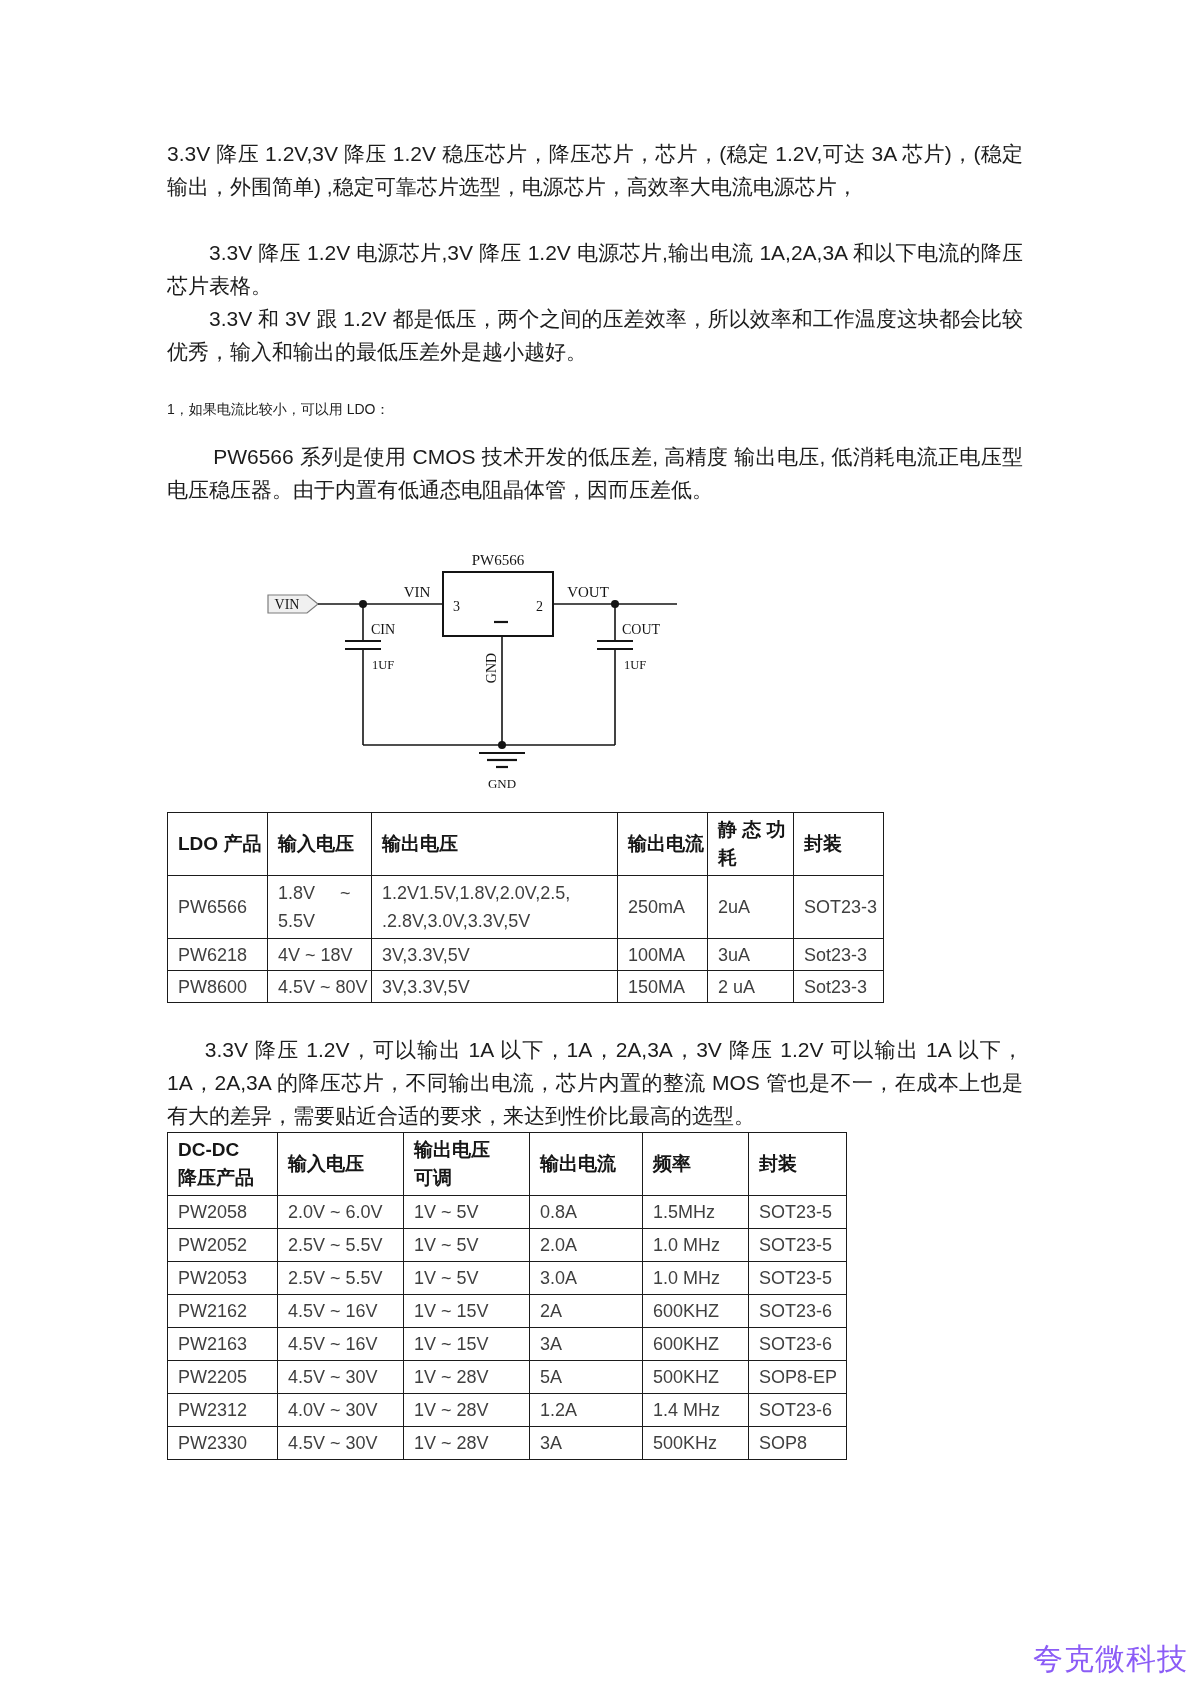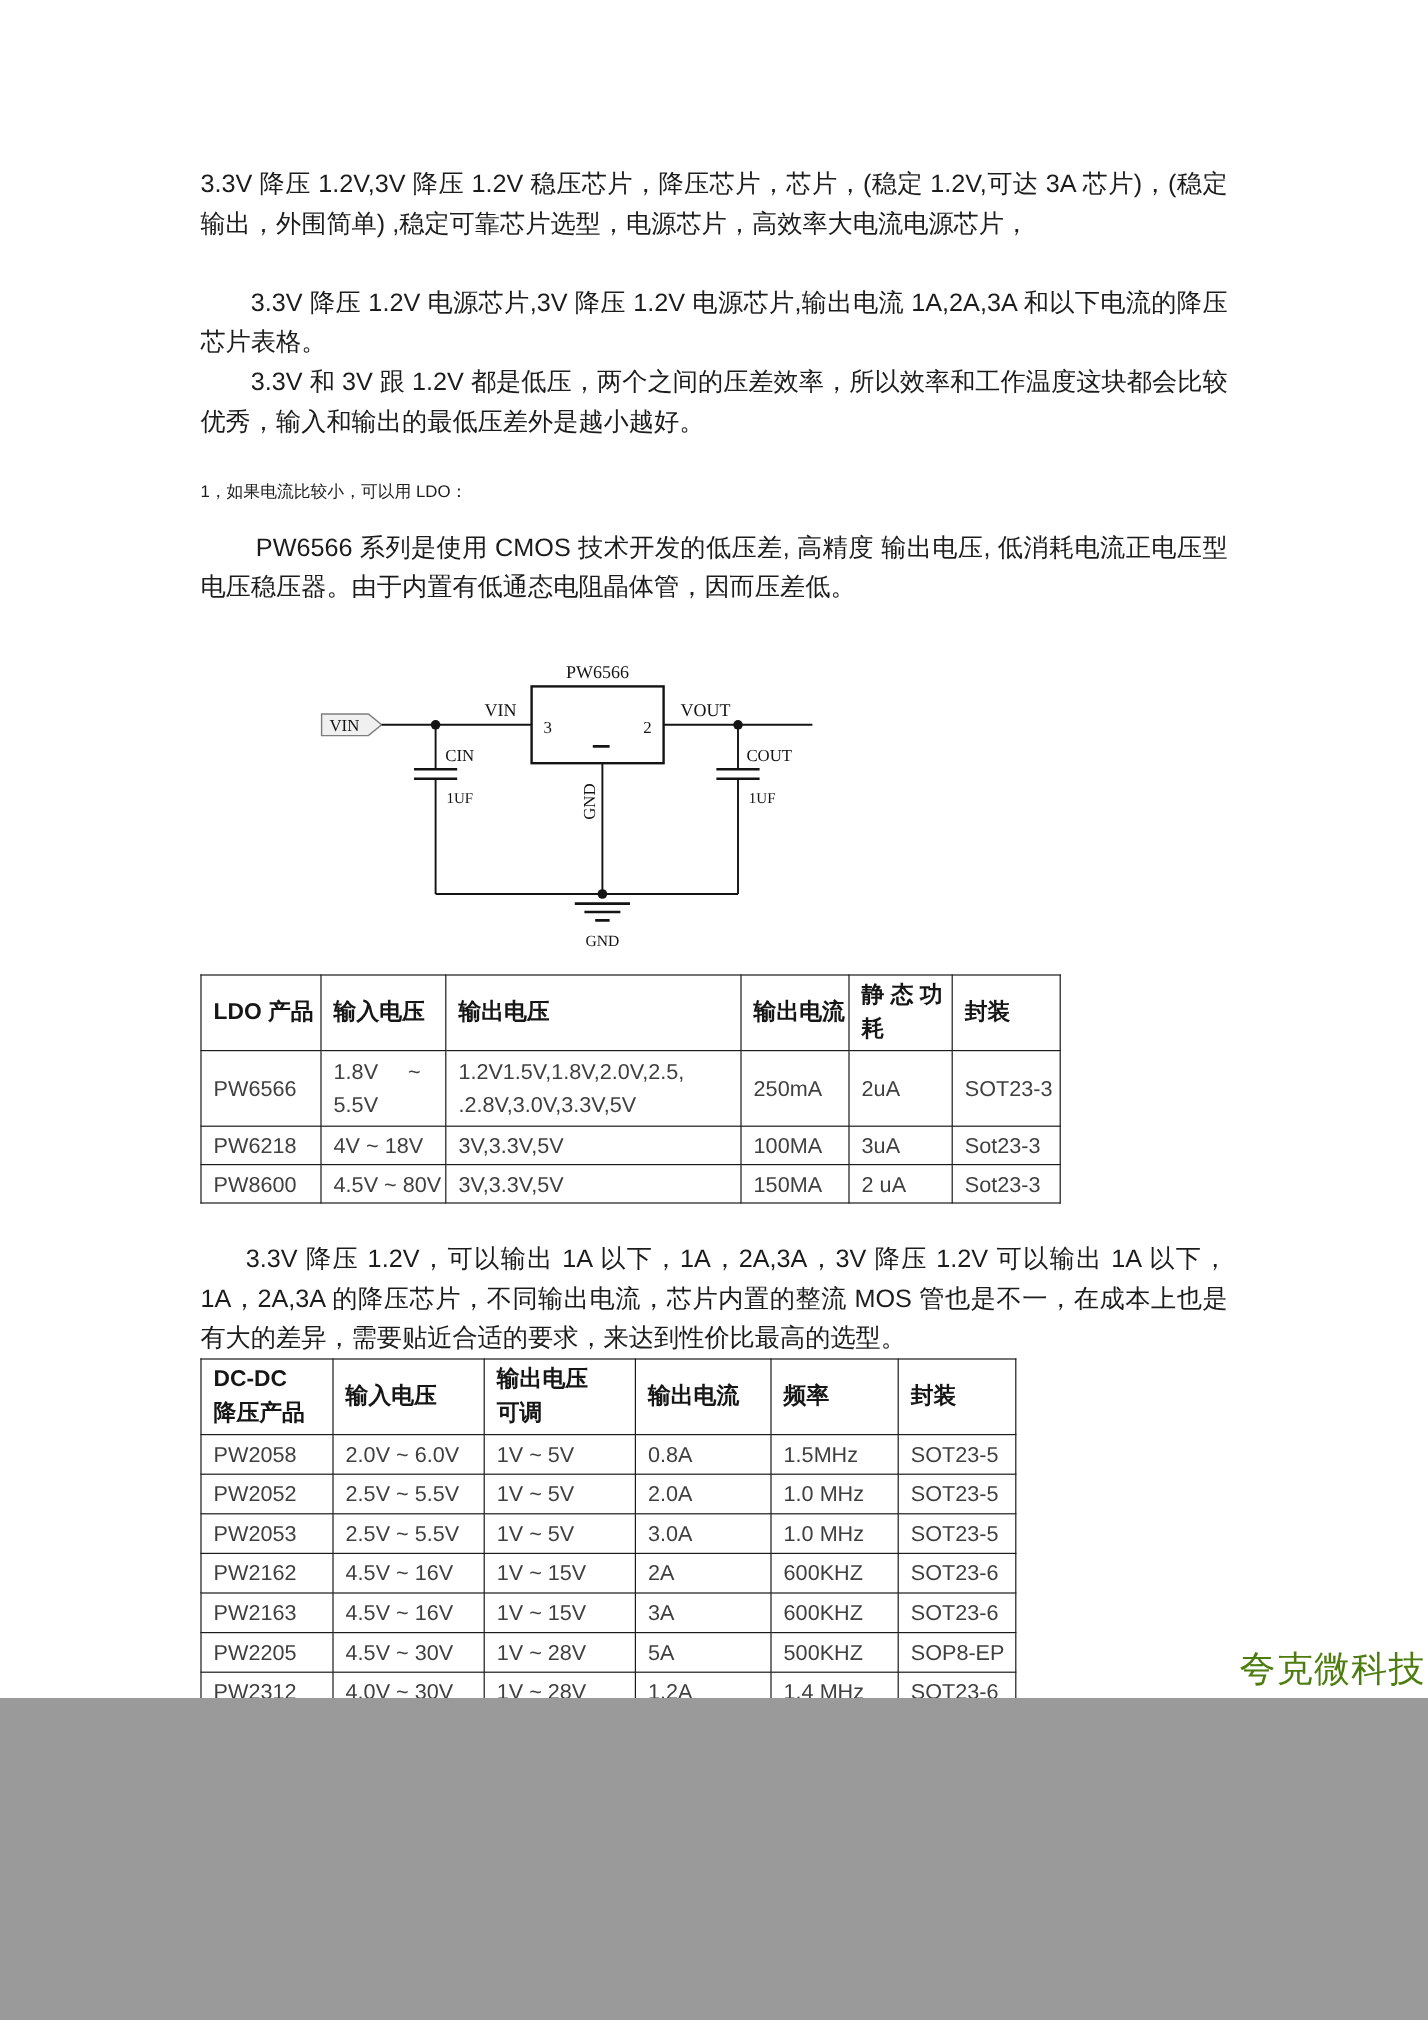--- a/index.html
+++ b/index.html
@@ -1,18 +1,18 @@
 <!DOCTYPE html>
 <html><head>
 <meta charset="utf-8">
 <style>
   html,body{margin:0;padding:0;background:#9a9a9a;}
   .page{
     position:relative;
-    width:1190px;height:1415px;
+    width:1190px;height:1683px;
     margin:0 auto;
     background:#ffffff;
     overflow:hidden;
     font-family:"Liberation Sans",sans-serif;
     color:#1c1c1c;
   }
   .content{
     position:absolute;
     left:167px;top:0;
     width:856px;
@@ -267,14 +267,14 @@
           <td>1V ~ 28V</td>
           <td>3A</td>
           <td>500KHz</td>
           <td>SOP8</td>
         </tr>
       </tbody>
     </table>
 
   </div>
 
-  <div class="watermark" style="color: #4d7c0f; margin-left: 36px;">夸克微科技</div>
+  <div class="watermark" style="color: #8b5cf6; margin-left: 36px;">夸克微科技</div>
 </div>
 
 </body></html>

